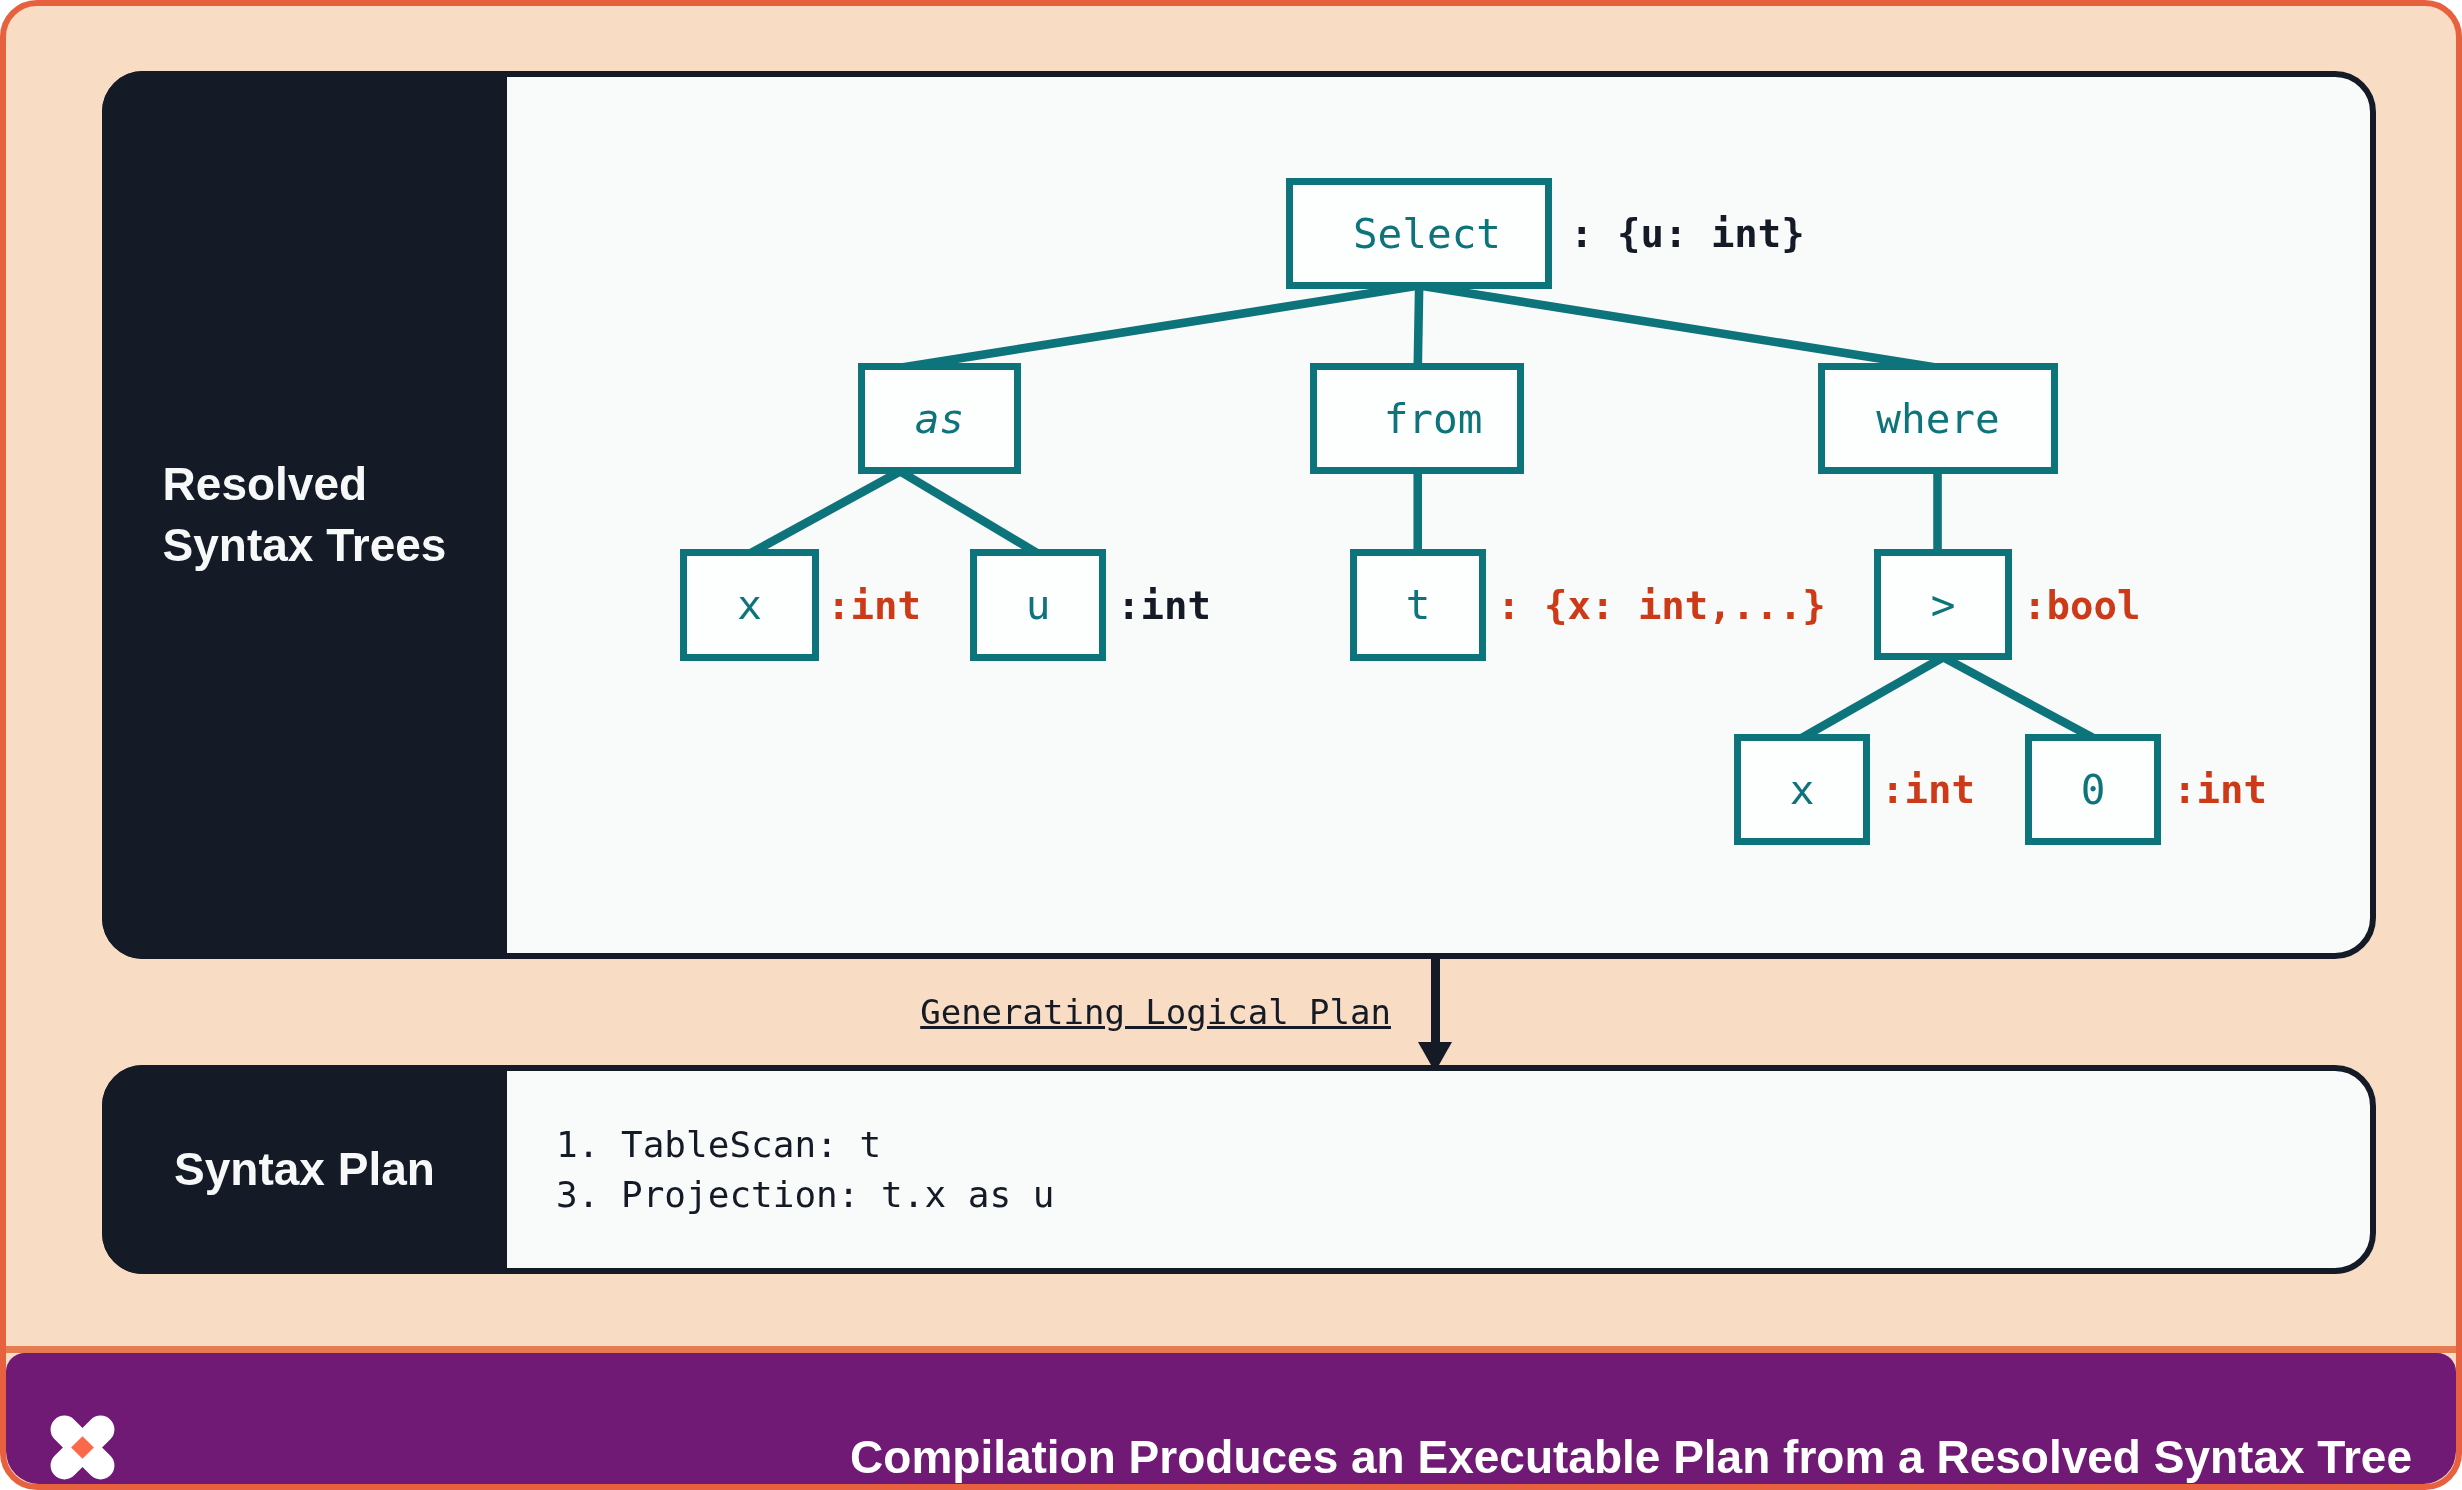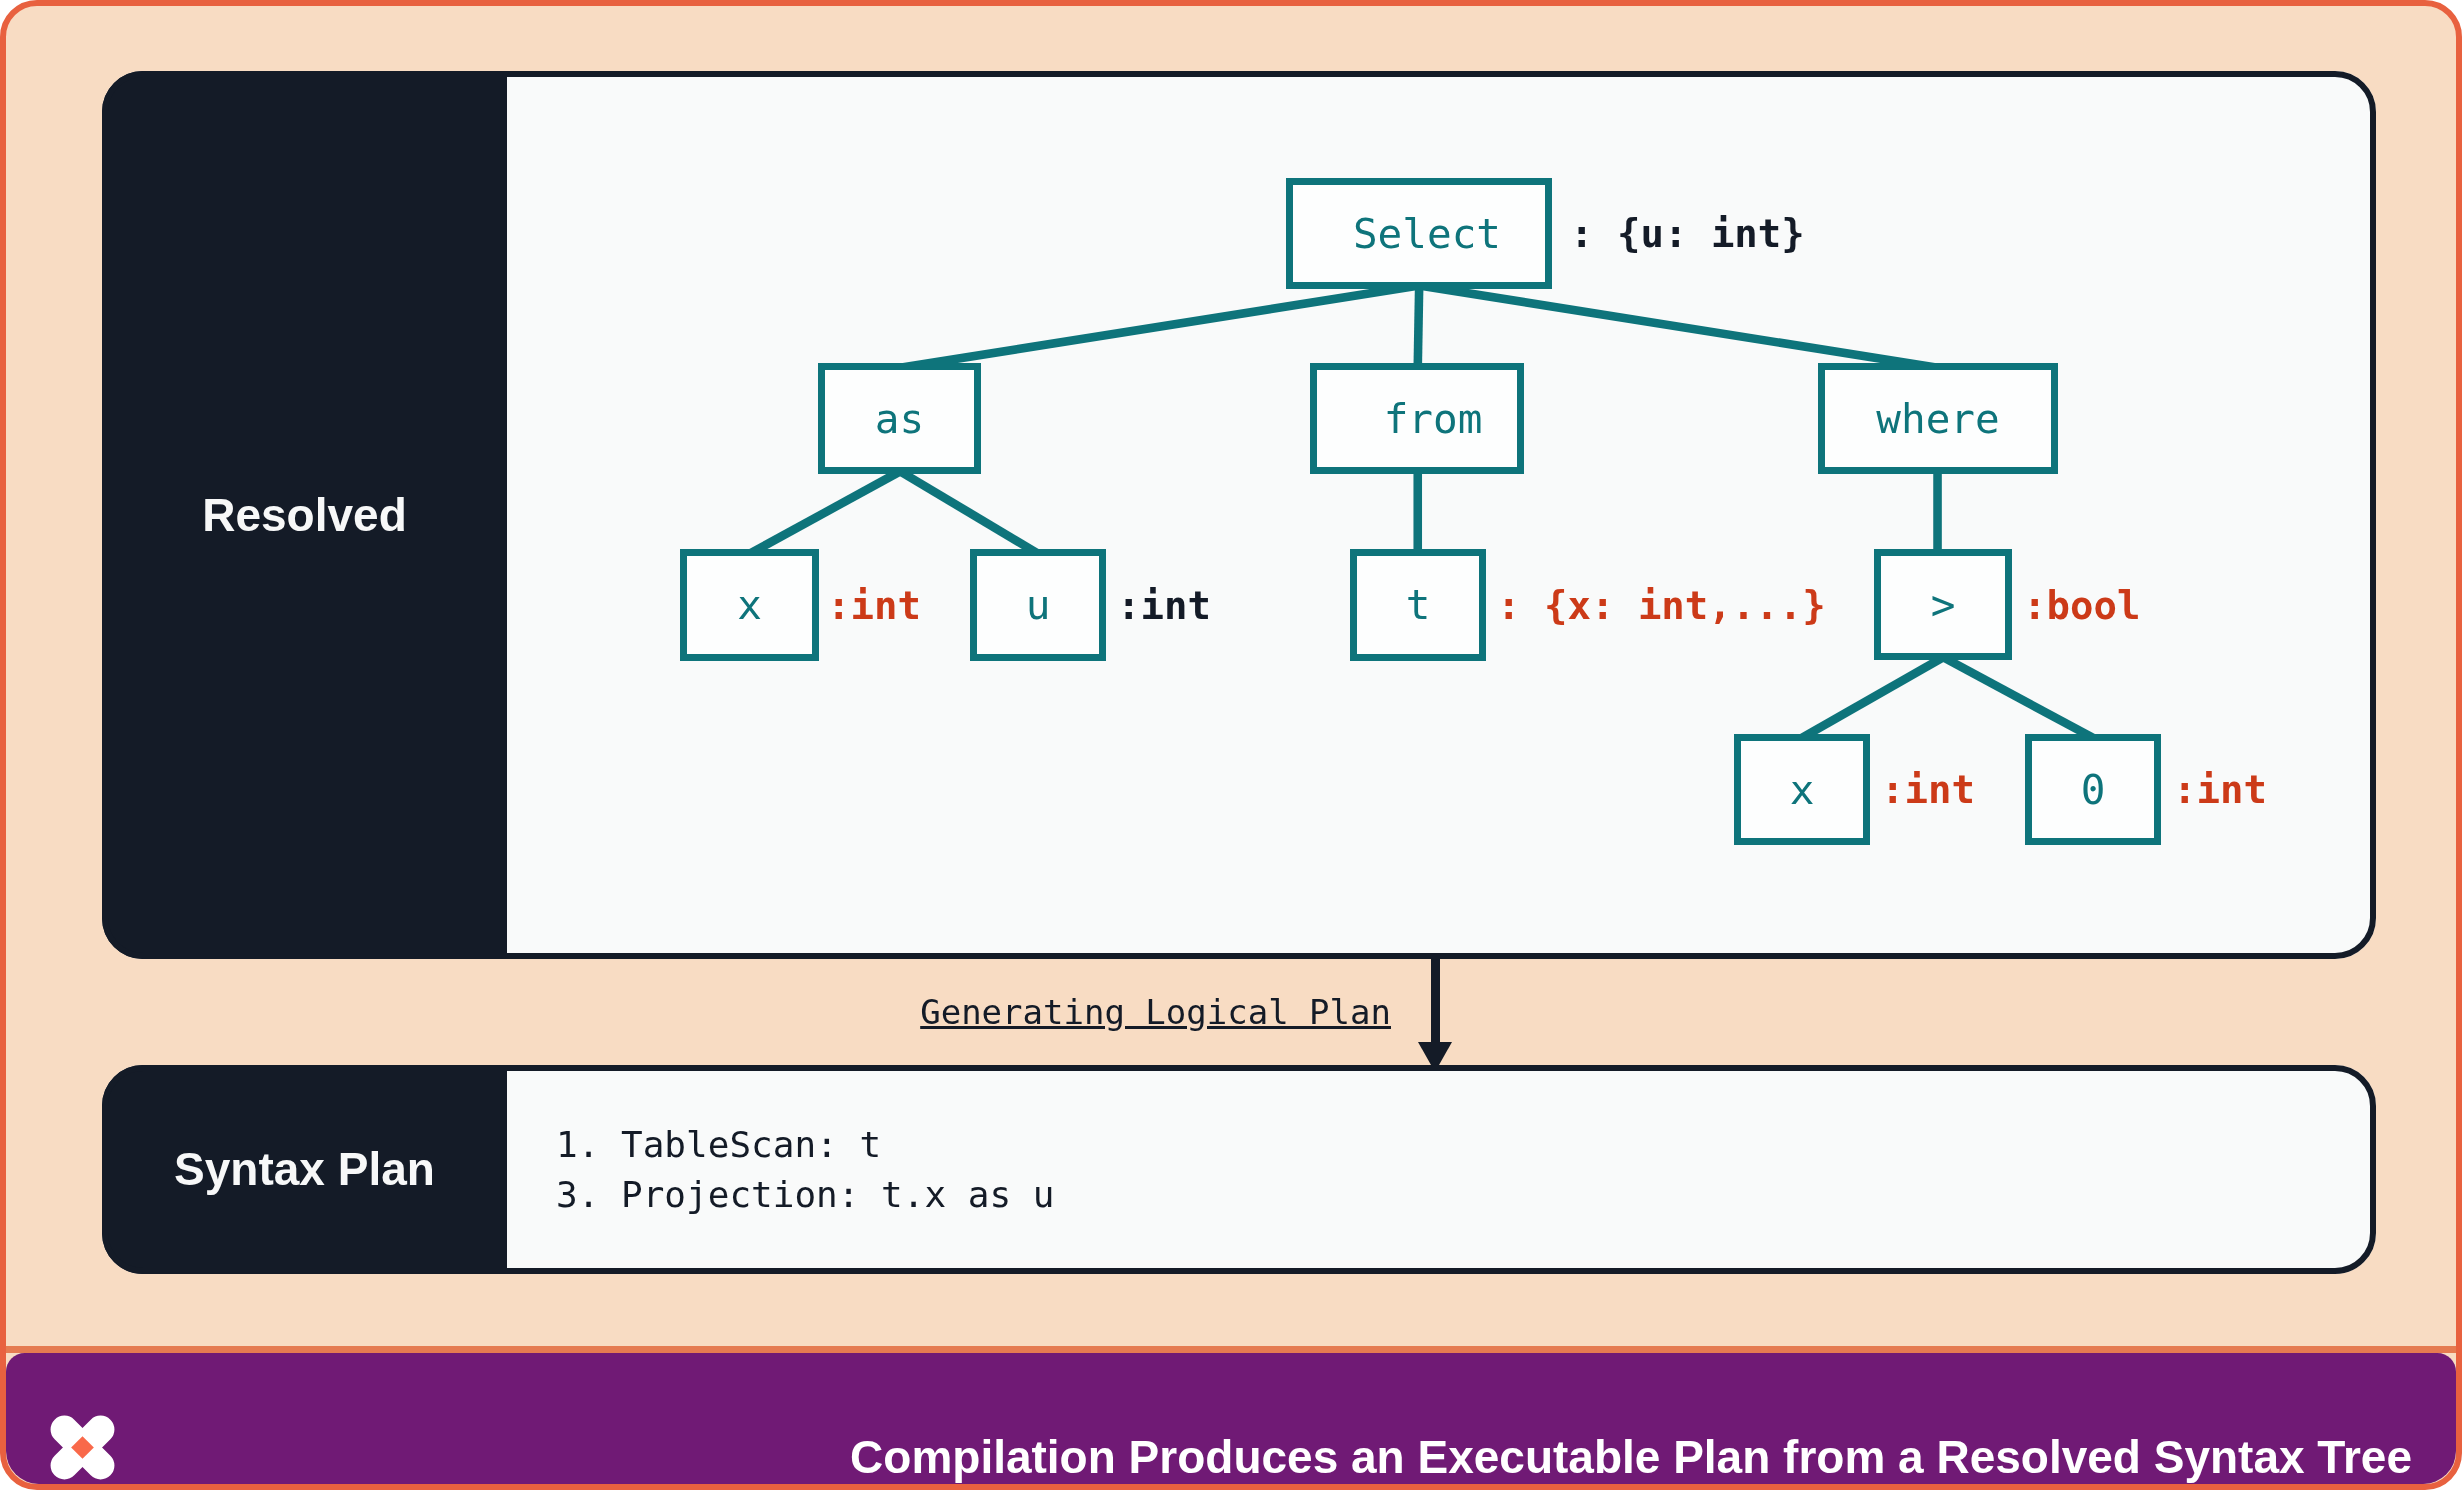--- a/index.html
+++ b/index.html
@@ -54,21 +54,21 @@
     font-family:"DejaVu Sans Mono", monospace;
     font-weight:bold;
     font-size:39px;
     line-height:1;
     transform:translateY(-50%);
     white-space:pre;
   }
   .ann-navy{color:#141b27;}
   .ann-red{color:#cc3a18;}
   .n-select{left:1184px;top:107px;width:266px;height:111px;padding-left:16px;}
-  .n-as{left:716px;top:292px;width:163px;height:111px;}
+  .n-as{left:756px;top:292px;width:163px;height:111px;font-style:italic;}
   .n-from{left:1208px;top:292px;width:214px;height:111px;padding-left:32px;}
   .n-where{left:1716px;top:292px;width:240px;height:111px;}
   .n-x1{left:578px;top:478px;width:139px;height:112px;}
   .n-u{left:868px;top:478px;width:136px;height:112px;}
   .n-t{left:1248px;top:478px;width:136px;height:112px;}
   .n-gt{left:1772px;top:478px;width:138px;height:111px;}
   .n-x2{left:1632px;top:663px;width:136px;height:111px;}
   .n-zero{left:1923px;top:663px;width:136px;height:111px;}
   .a-select{left:1468px;top:162px;}
   .a-x1{left:725px;top:534px;}
@@ -146,20 +146,21 @@
         <line x1="1840" y1="560" x2="1840" y2="675"></line>
         <line x1="2567" y1="560" x2="2567" y2="675"></line>
         <line x1="2575" y1="820" x2="2377" y2="933"></line>
         <line x1="2575" y1="820" x2="2785" y2="933"></line>
       </g>
     </svg>
 
     <div class="sidebar">
       <div>
         <div>Resolved</div>
+        <div>Syntax Trees</div>
       </div>
     </div>
 
     <div class="node n-select">Select</div>
     <div class="ann ann-navy a-select">: {u: int}</div>
 
     <div class="node n-as">as</div>
     <div class="node n-from">from</div>
     <div class="node n-where">where</div>
 

